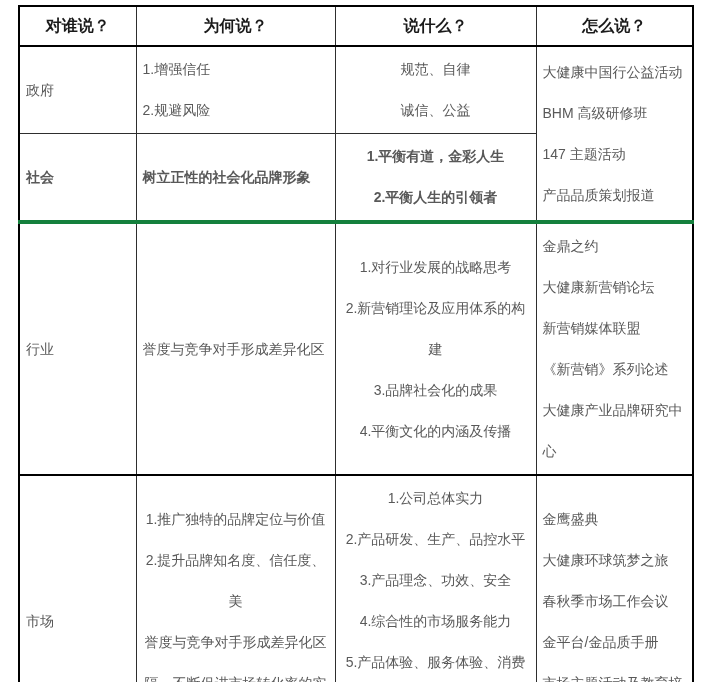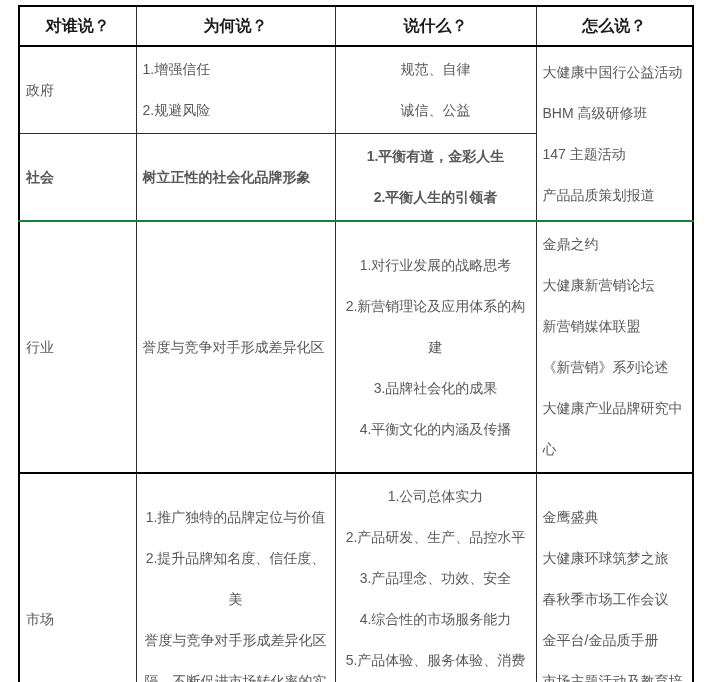--- a/index.html
+++ b/index.html
@@ -28,21 +28,21 @@
 
   table.matrix th, table.matrix td {
     border: 1px solid #2e2e2e;
     vertical-align: middle;
     box-sizing: border-box;
     padding: 2px 6px;
   }
   
   table.matrix { border: 2px solid #000; }
   tr.header-row th { border-bottom: 2px solid #000; }
-  tr.row-industry td { border-top: 2px solid #15803d; border-bottom: 2px solid #000; }
+  tr.row-industry td { border-top: 4px solid #15803d; border-bottom: 2px solid #000; }
   tr.row-market td { border-bottom: 2px solid #000; }
 
   tr.header-row th {
     height: 40px;
     font-size: 16px;
     font-weight: bold;
     color: #1a1a1a;
     text-align: center;
   }
   td {

